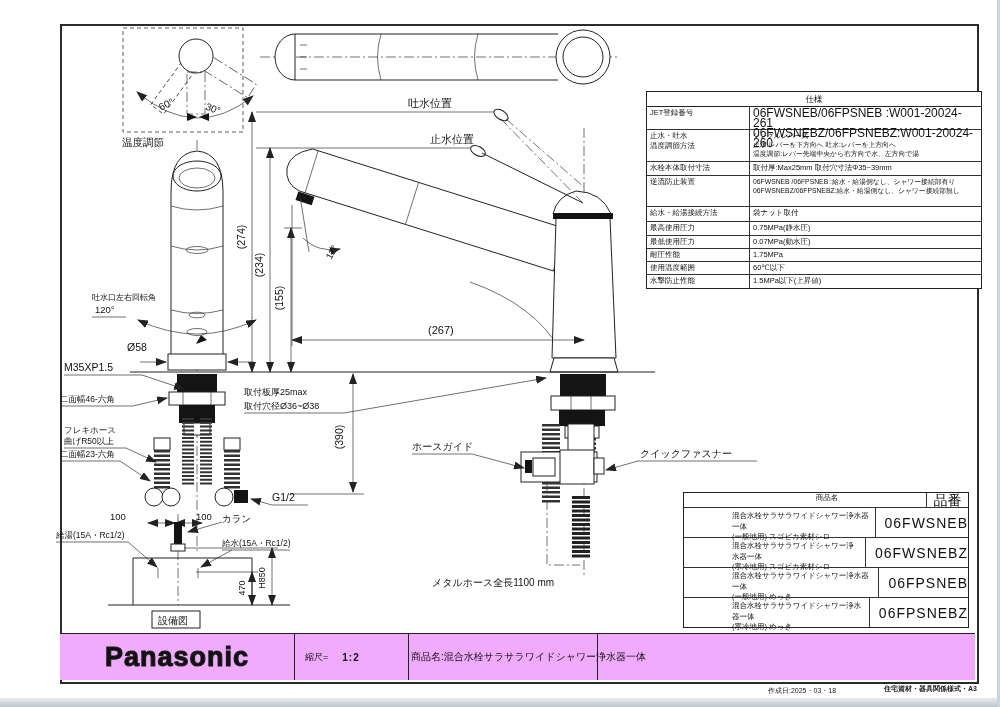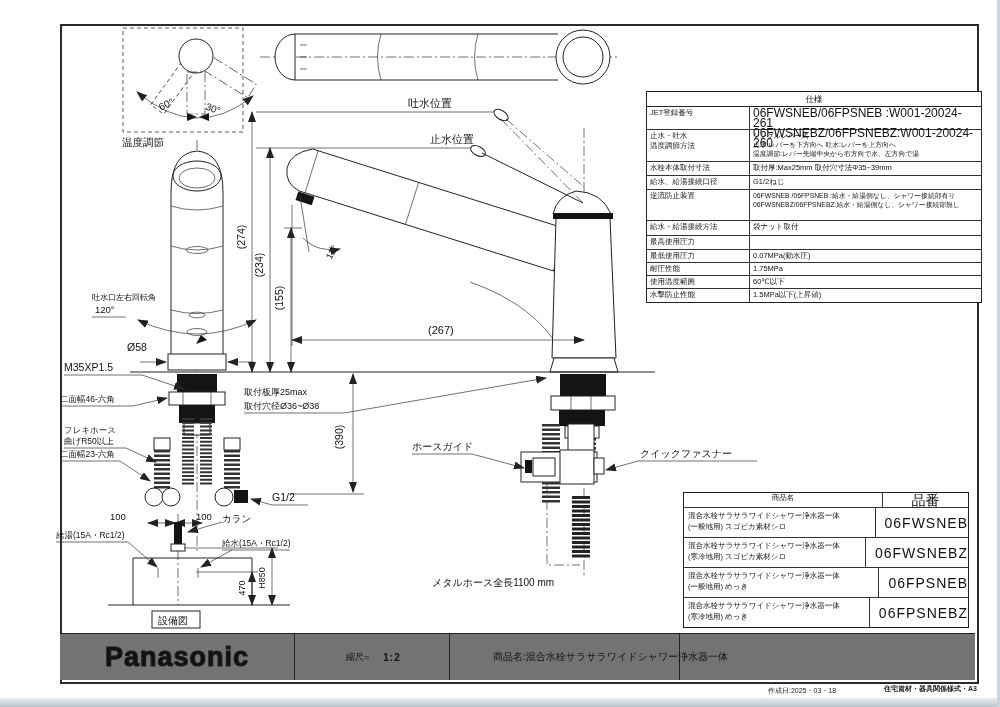--- a/index.html
+++ b/index.html
@@ -16,26 +16,26 @@
   .slabel{width:103px;border-right:1px solid #333;padding:1px 3px;box-sizing:border-box;}
   .svalue{flex:1;padding:1px 3px;box-sizing:border-box;}
   .pre{white-space:pre-line;}
   .rh22{height:22px}.rh31{height:31px}.rh13{height:13px}.rh14{height:14px}.rh30{height:30px}.rh12{height:12px}
   .fs8{font-size:12px;line-height:10px}.fs68{font-size:6.8px;line-height:9px}
   
   #prod{left:683px;top:492px;width:284px;border:1px solid #222;background:#fff;}
   .phead{display:flex;height:14px;border-bottom:1px solid #333;font-size:8px;line-height:14px;text-align:center;}
   .prow{display:flex;height:29px;border-bottom:1px solid #333;}
   .prow:last-child{border-bottom:none;}
-  .pname{width:199px;border-right:1px solid #333;padding:3px 4px;box-sizing:border-box;font-size:7.5px;line-height:10.5px;}
+  .pname{width:199px;border-right:1px solid #333;padding:3px 4px;box-sizing:border-box;font-size:7.5px;line-height:10.5px;margin-left:44px;}
   .pname.hd{padding:0;border-right:1px solid #333;}
   .pcode{flex:1;font-size:14px;display:flex;align-items:center;padding-left:9px;box-sizing:border-box;letter-spacing:1px;}
   .pcode.hd{justify-content:center;padding-left:0;letter-spacing:0;}
   
-  #tblock{left:60px;top:633px;width:915px;height:46px;border-top:1.5px solid #222;display:flex;background:#737373;gap:41px;}
+  #tblock{left:60px;top:633px;width:915px;height:46px;border-top:1.5px solid #222;display:flex;background:#f0abfc;}
   .tcell{border-right:1.5px solid #222;height:100%;box-sizing:border-box;display:flex;align-items:center;}
   .tc-logo{width:235px;justify-content:center;}
   .tc-scale{width:114px;font-size:9px;padding-left:10px;}
   .tc-prod{width:189px;font-size:10px;padding-left:2px;white-space:nowrap;text-align:center;}
   .tc-code{flex:1;font-size:11px;padding-left:24px;border-right:none;letter-spacing:.5px;}
   .scaleval{font-size:10px;margin-left:14px;letter-spacing:1px;font-weight:bold;}
   
   .foot{font-size:7px;color:#222;white-space:nowrap;}
   #edgeB{left:0;top:698px;width:1000px;height:9px;background:linear-gradient(#e8ecef,#bcc5cd);}
   #edgeR{left:997px;top:0;width:3px;height:707px;background:#cdd5dc;}
@@ -278,35 +278,32 @@
     <div class="slabel pre">止水・吐水
 温度調節方法</div>
     <div class="svalue pre fs68">シングルレバー式
 止水:レバーを下方向へ  吐水:レバーを上方向へ
 温度調節:レバー先端中央から右方向で水、左方向で湯</div>
   </div>
   <div class="srow rh13">
     <div class="slabel pre">水栓本体取付寸法</div>
     <div class="svalue pre">取付厚:Max25mm 取付穴寸法Φ35~39mm</div>
   </div>
-  <div class="srow rh13">
-    <div class="slabel pre">給水、給湯接続口径</div>
-    <div class="svalue pre">G1/2ねじ</div>
-  </div>
   <div class="srow rh30">
     <div class="slabel pre">逆流防止装置</div>
     <div class="svalue pre fs68">06FWSNEB /06FPSNEB :給水・給湯側なし、シャワー接続部有り
 06FWSNEBZ/06FPSNEBZ:給水・給湯側なし、シャワー接続部無し</div>
   </div>
   <div class="srow rh14">
     <div class="slabel pre">給水・給湯接続方法</div>
     <div class="svalue pre">袋ナット取付</div>
   </div>
   <div class="srow rh13">
     <div class="slabel pre">最高使用圧力</div>
+    <div class="svalue pre">0.75MPa(静水圧)</div>
   </div>
   <div class="srow rh12">
     <div class="slabel pre">最低使用圧力</div>
     <div class="svalue pre">0.07MPa(動水圧)</div>
   </div>
   <div class="srow rh12">
     <div class="slabel pre">耐圧性能</div>
     <div class="svalue pre">1.75MPa</div>
   </div>
   <div class="srow rh12">

